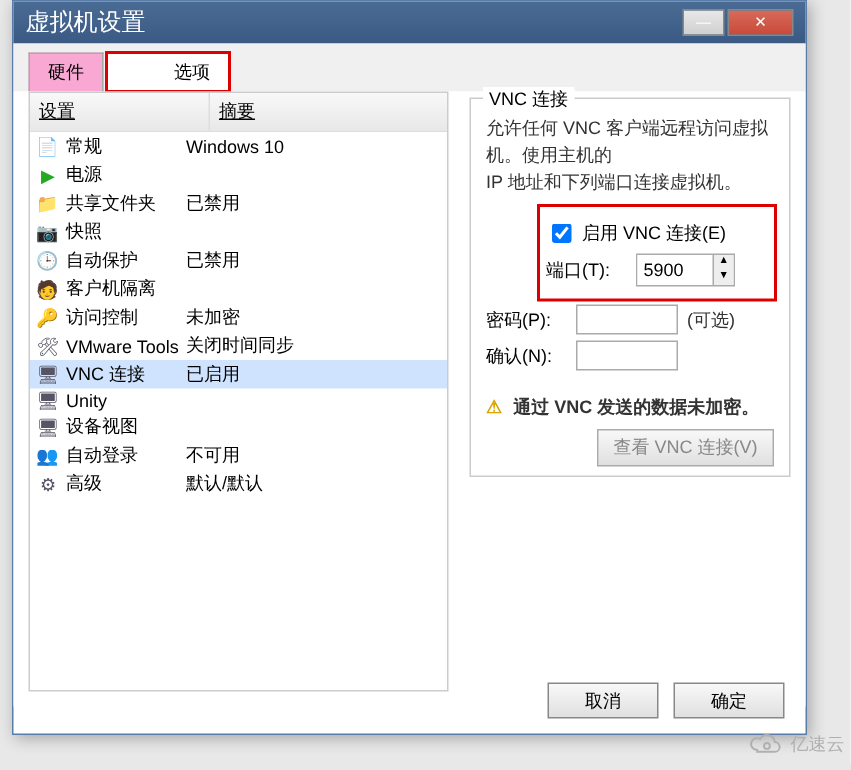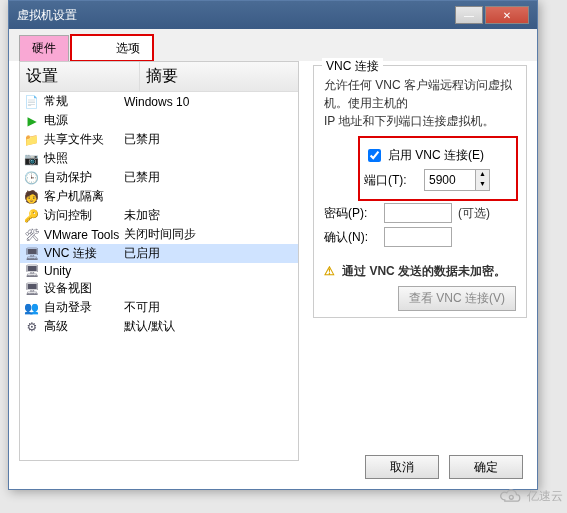--- a/index.html
+++ b/index.html
@@ -1,30 +1,30 @@
 <!DOCTYPE html>
 <html><head>
 <meta charset="utf-8">
 <style>
 * { box-sizing: border-box; font-family: "Microsoft YaHei", "SimSun", sans-serif; font-size: 12px; }
 body { margin: 0; background: #e8e8e8; width: 567px; height: 513px; position: relative; }
 .window { position: absolute; top: 0; left: 8px; width: 530px; height: 490px; background: #fff; border: 1px solid #5a7ca8; box-shadow: 2px 2px 10px rgba(0,0,0,.3); }
 .titlebar { height: 28px; background: linear-gradient(#4a6b94, #3a5a84); color: #fff; padding: 0 8px; display: flex; align-items: center; justify-content: space-between; }
-.titlebar-text { font-size: 12px; }
+.titlebar-text { font-size: 16px; }
 .titlebar-btns { display: flex; gap: 2px; }
 .tbtn { width: 28px; height: 18px; background: linear-gradient(#e8e8e8,#d0d0d0); border: 1px solid #888; display: flex; align-items: center; justify-content: center; font-size: 10px; cursor: pointer; }
 .tbtn.close { background: linear-gradient(#d86a5a,#c84a3a); color:#fff; width: 44px; }
 .tabs { display: flex; padding: 6px 10px 0 10px; background: #f0f0f0; }
 .tab { padding: 4px 12px; border: 1px solid #aaa; border-bottom: none; background: #f9a8d4; margin-right: 2px; cursor: pointer; }
 .tab.active { background: #fff; padding-left: 44px; }
 .tab.hl { outline: 2px solid #d00; outline-offset: -1px; }
 .content { display: flex; padding: 0 10px 10px 10px; background: #fff; height: 410px; }
 .leftpanel { width: 280px; border: 1px solid #ccc; background: #fff; }
 .lhead { display: flex; background: linear-gradient(#f8f8f8,#e8e8e8); border-bottom: 1px solid #ddd; }
-.lhead div { padding: 4px 6px; font-size: 16px; }
+.lhead div { padding: 4px 6px; font-size: 12px; text-decoration: underline; }
 .lhead .c1 { width: 120px; border-right: 1px solid #ddd; }
 .lrows { }
 .lrow { display: flex; align-items: center; padding: 1px 4px; cursor: pointer; }
 .lrow.sel { background: #cfe3ff; }
 .lrow .ic { width: 16px; height: 14px; display: inline-flex; align-items:center; justify-content:center; margin-right: 4px; }
 .lrow .c1 { width: 100px; display: flex; align-items: center; }
 .lrow .c2 { }
 .rightpanel { flex: 1; padding: 4px 0 0 14px; }
 .group { border: 1px solid #ccc; padding: 10px 10px 6px 10px; position: relative; }
 .group-title { position: absolute; top: -8px; left: 8px; background: #fff; padding: 0 4px; }

